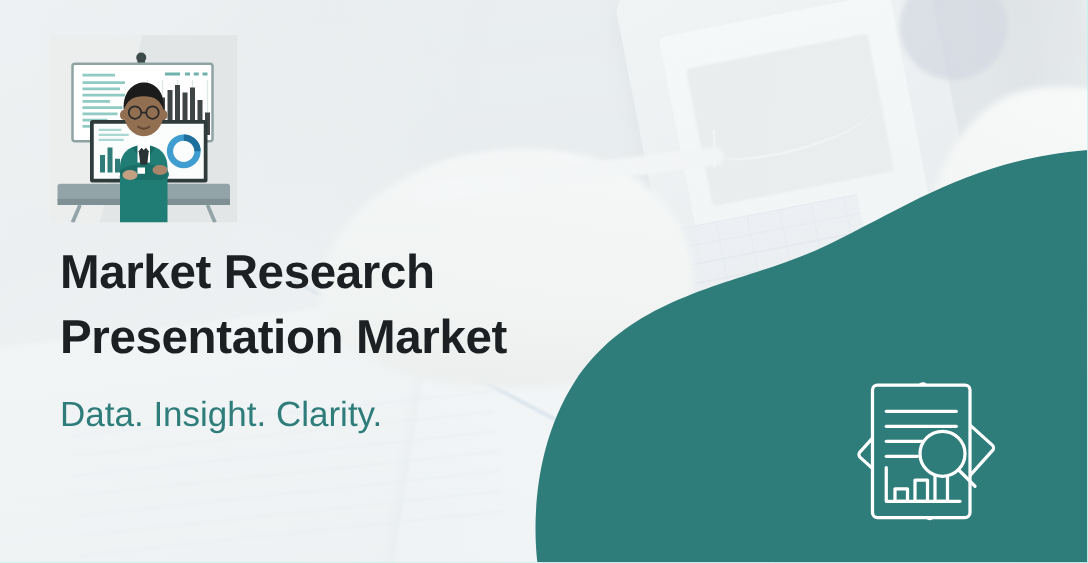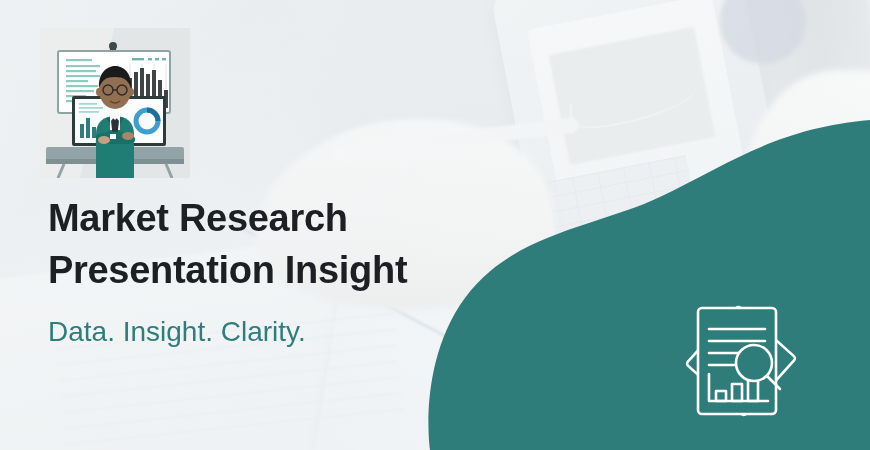--- a/index.html
+++ b/index.html
@@ -342,18 +342,18 @@
         </g>
         <path d="M70,73 Q75,77 80,73" stroke="#5e4533" stroke-width="1.4" fill="none"></path>
         <path d="M67,84 L75,92 L83,84 L80,82 L75,88 L70,82 Z" fill="#ffffff"></path>
       </g>
     </svg>
   </div>
 
   <div class="text-block">
     <h1 class="headline">
       <span>Market Research</span>
-      <span class="l2">Presentation Insight</span>
+      <span class="l2">Presentation Market</span>
     </h1>
     <p class="subtitle">Data. Insight. Clarity.</p>
   </div>
 
 </div>
 
 </body></html>

